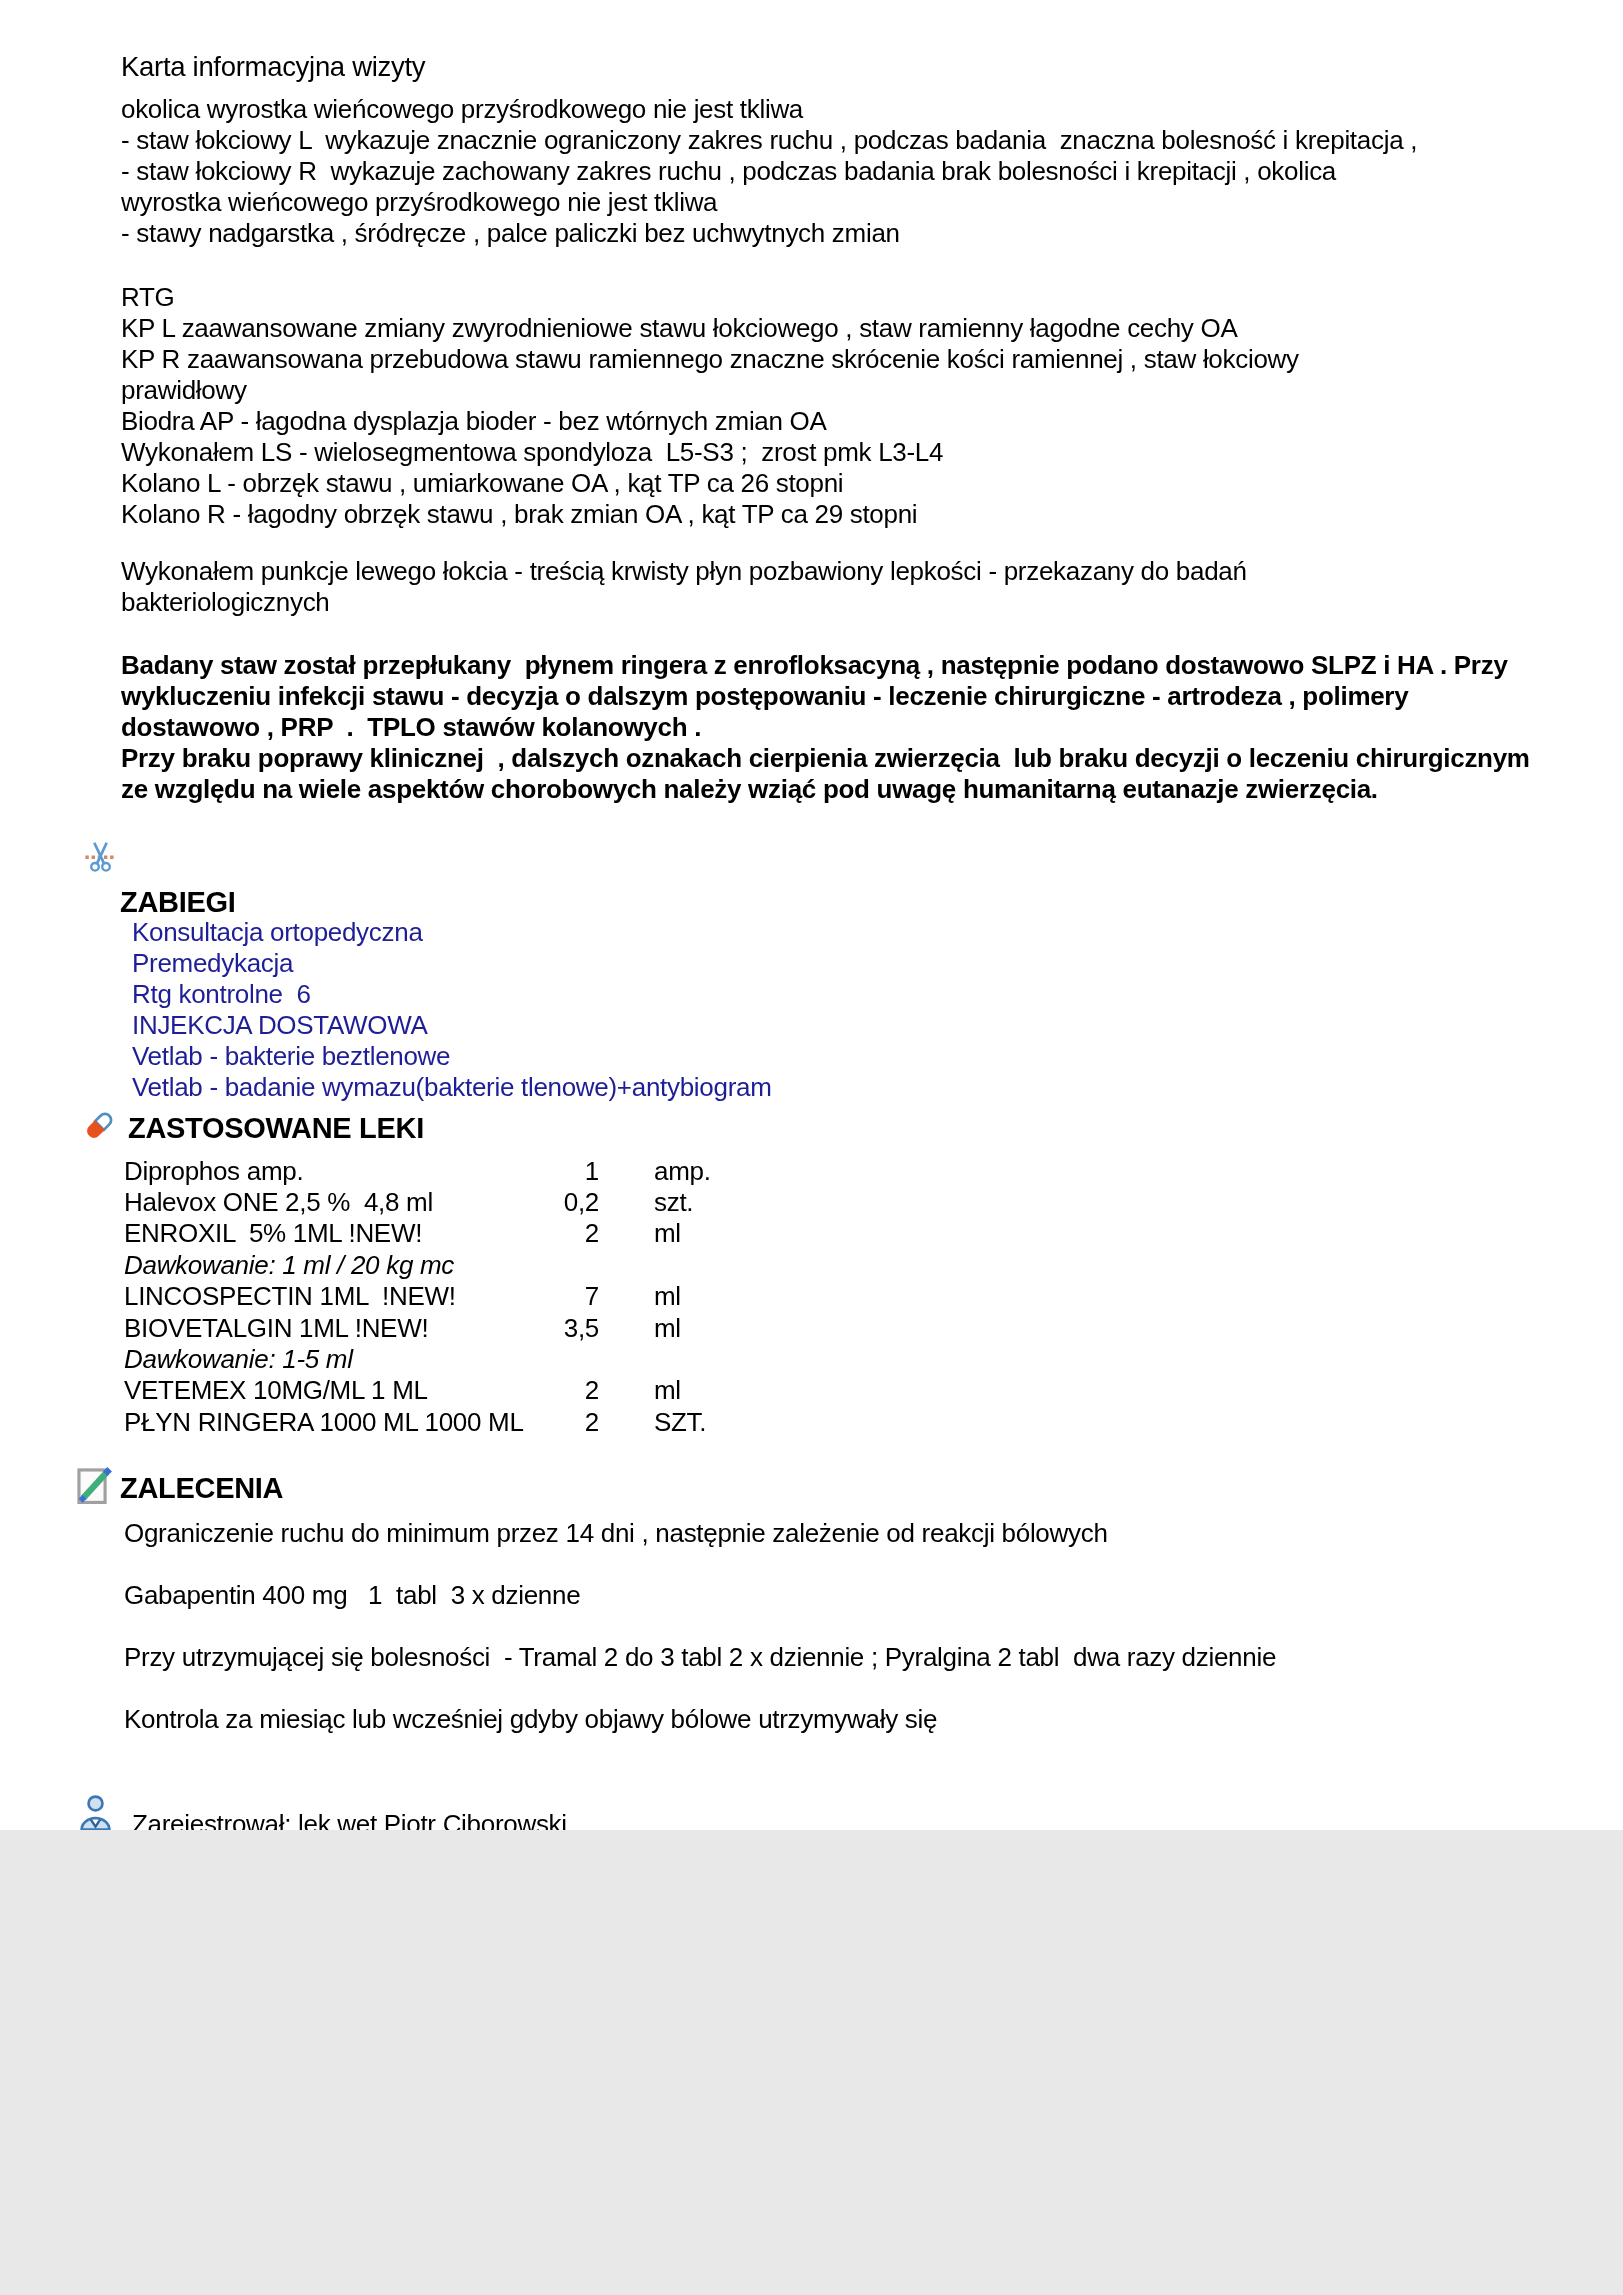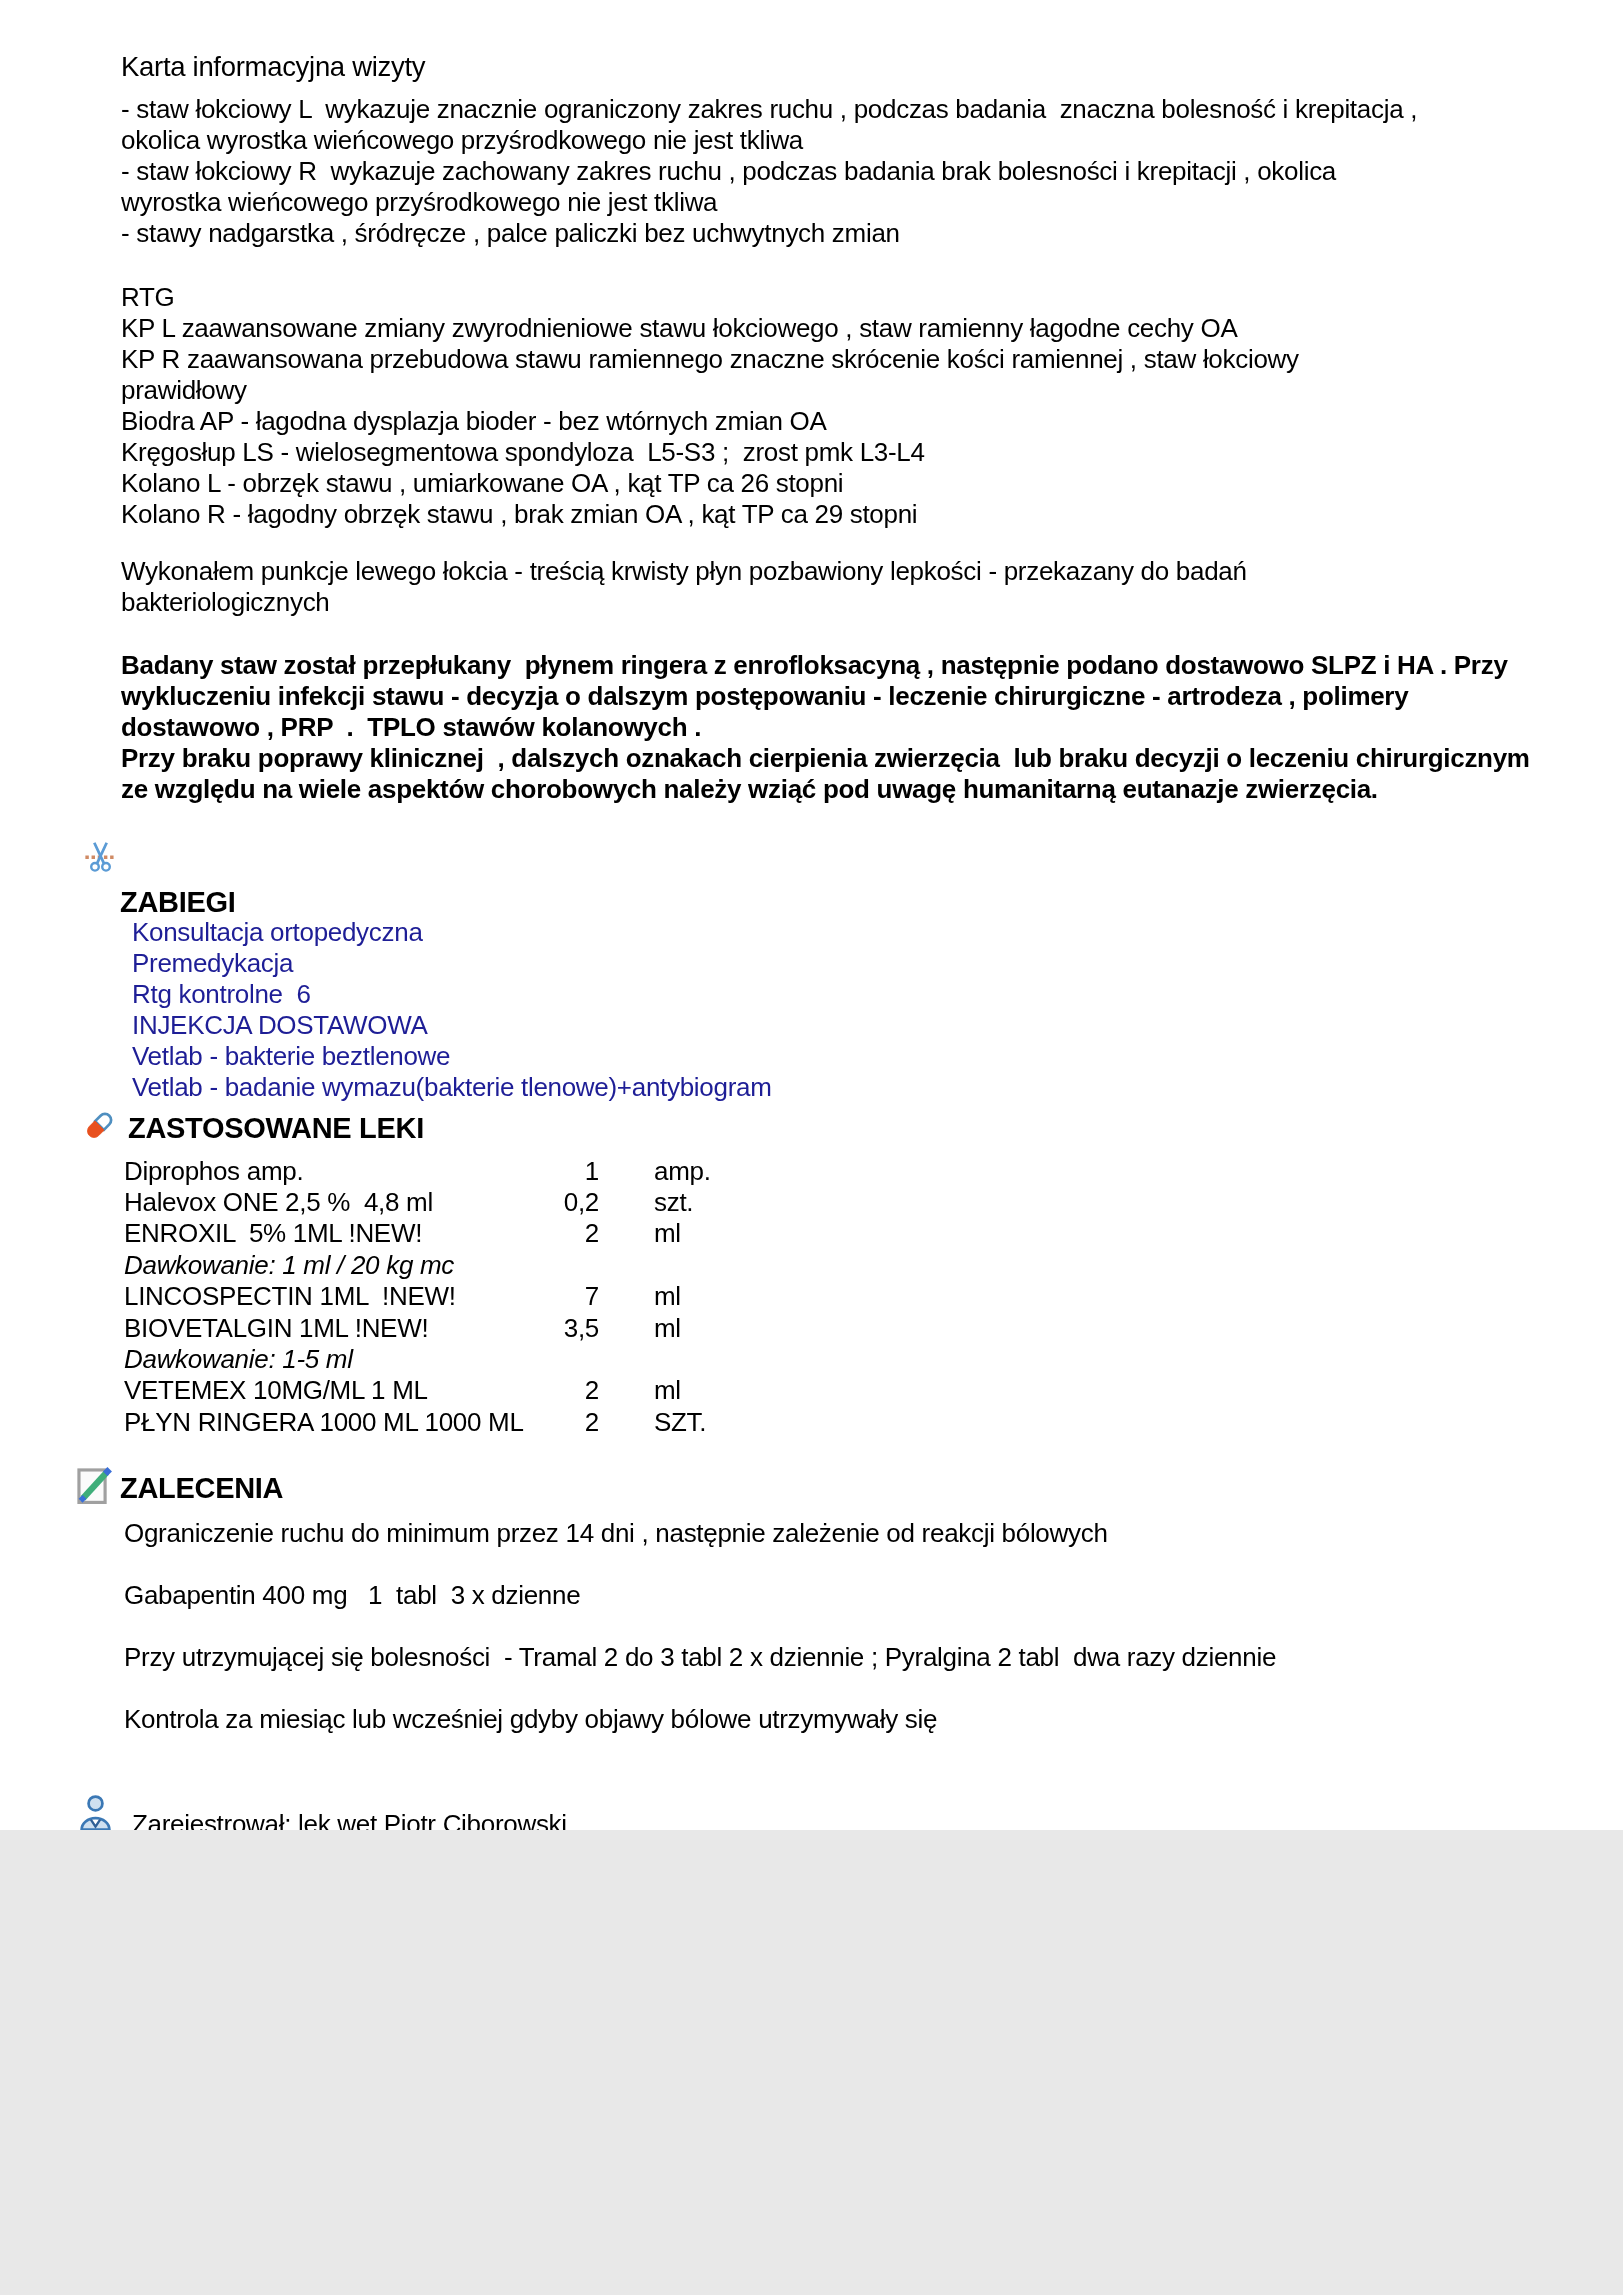--- a/index.html
+++ b/index.html
@@ -38,34 +38,34 @@
   .icon{display:block;}
 </style>
 </head>
 <body>
 
 <div class="page">
 
   <div class="abs line" style="top:51px;left:121px;font-size:27.5px;">Karta informacyjna wizyty</div>
 
   <div class="abs block" style="top:94px;left:121px;">
+    <div class="line">okolica wyrostka wieńcowego przyśrodkowego nie jest tkliwa</div>
     <div class="line">- staw łokciowy L  wykazuje znacznie ograniczony zakres ruchu , podczas badania  znaczna bolesność i krepitacja ,</div>
-    <div class="line">okolica wyrostka wieńcowego przyśrodkowego nie jest tkliwa</div>
     <div class="line">- staw łokciowy R  wykazuje zachowany zakres ruchu , podczas badania brak bolesności i krepitacji , okolica</div>
     <div class="line">wyrostka wieńcowego przyśrodkowego nie jest tkliwa</div>
     <div class="line">- stawy nadgarstka , śródręcze , palce paliczki bez uchwytnych zmian</div>
   </div>
 
   <div class="abs block" style="top:282px;left:121px;">
     <div class="line">RTG</div>
     <div class="line">KP L zaawansowane zmiany zwyrodnieniowe stawu łokciowego , staw ramienny łagodne cechy OA</div>
     <div class="line">KP R zaawansowana przebudowa stawu ramiennego znaczne skrócenie kości ramiennej , staw łokciowy</div>
     <div class="line">prawidłowy</div>
     <div class="line">Biodra AP - łagodna dysplazja bioder - bez wtórnych zmian OA</div>
-    <div class="line">Kręgosłup LS - wielosegmentowa spondyloza  L5-S3 ;  zrost pmk L3-L4</div>
+    <div class="line">Wykonałem LS - wielosegmentowa spondyloza  L5-S3 ;  zrost pmk L3-L4</div>
     <div class="line">Kolano L - obrzęk stawu , umiarkowane OA , kąt TP ca 26 stopni</div>
     <div class="line">Kolano R - łagodny obrzęk stawu , brak zmian OA , kąt TP ca 29 stopni</div>
   </div>
 
   <div class="abs block" style="top:556px;left:121px;">
     <div class="line">Wykonałem punkcje lewego łokcia - treścią krwisty płyn pozbawiony lepkości - przekazany do badań</div>
     <div class="line">bakteriologicznych</div>
   </div>
 
   <div class="abs block" style="top:650px;left:121px;font-weight:bold;">

